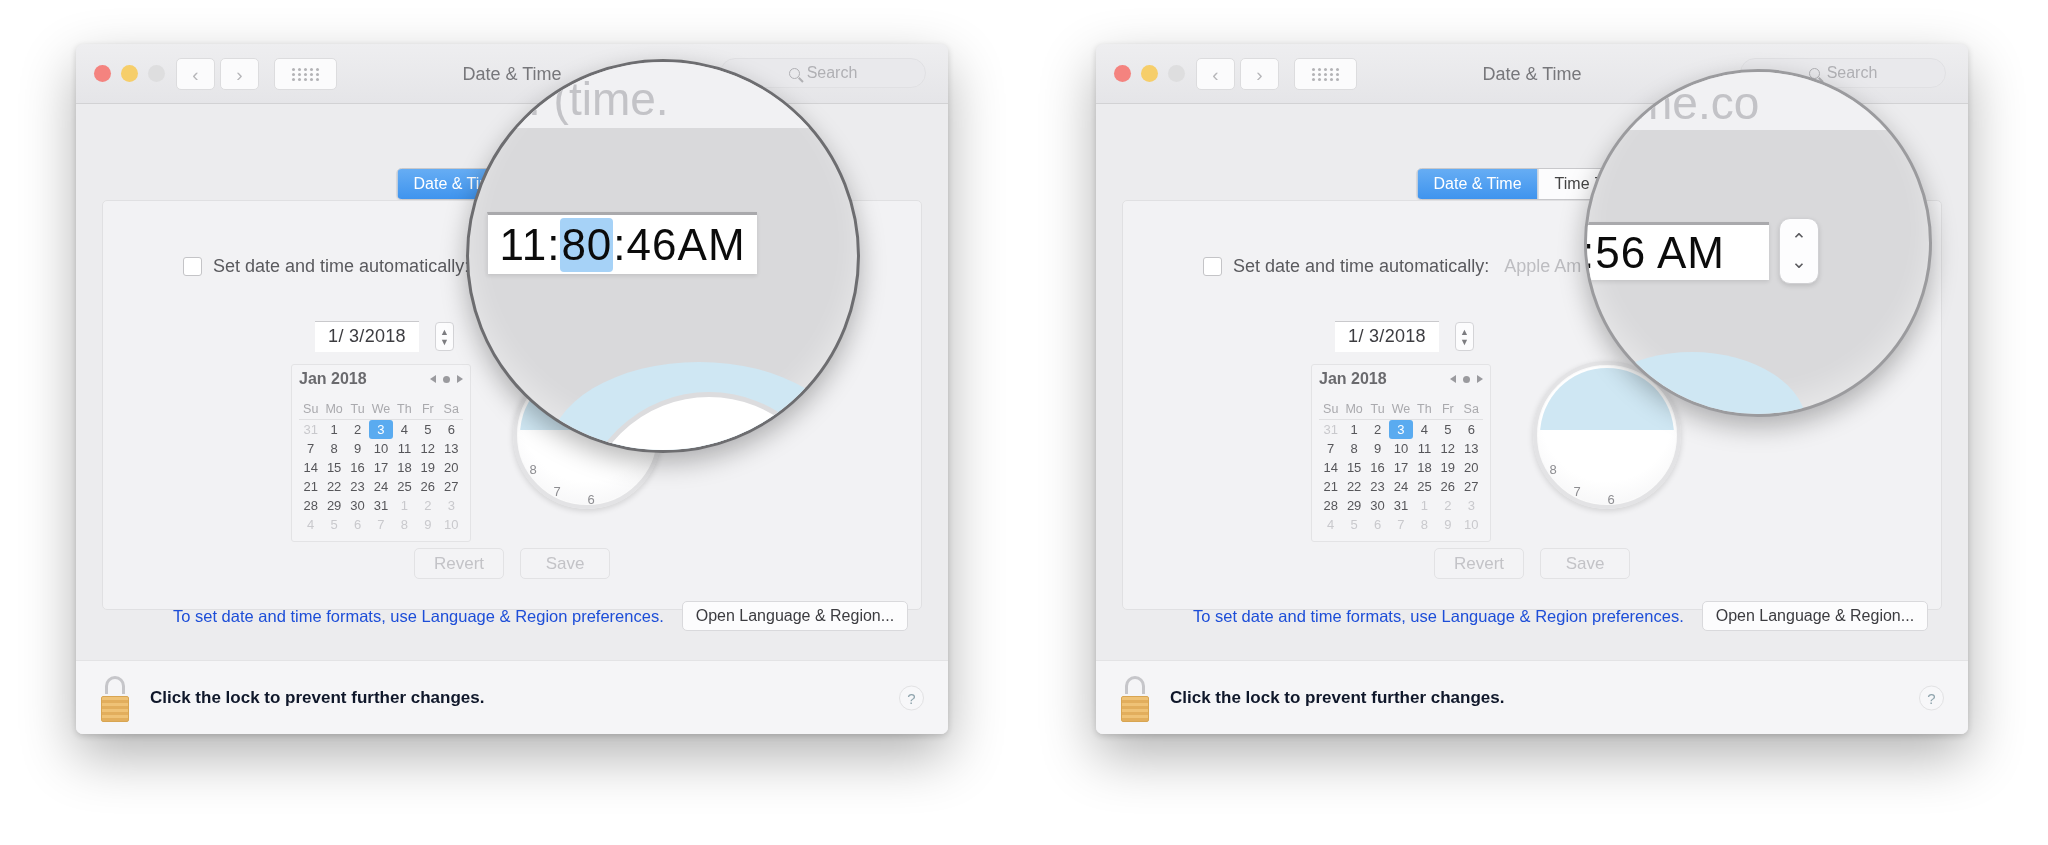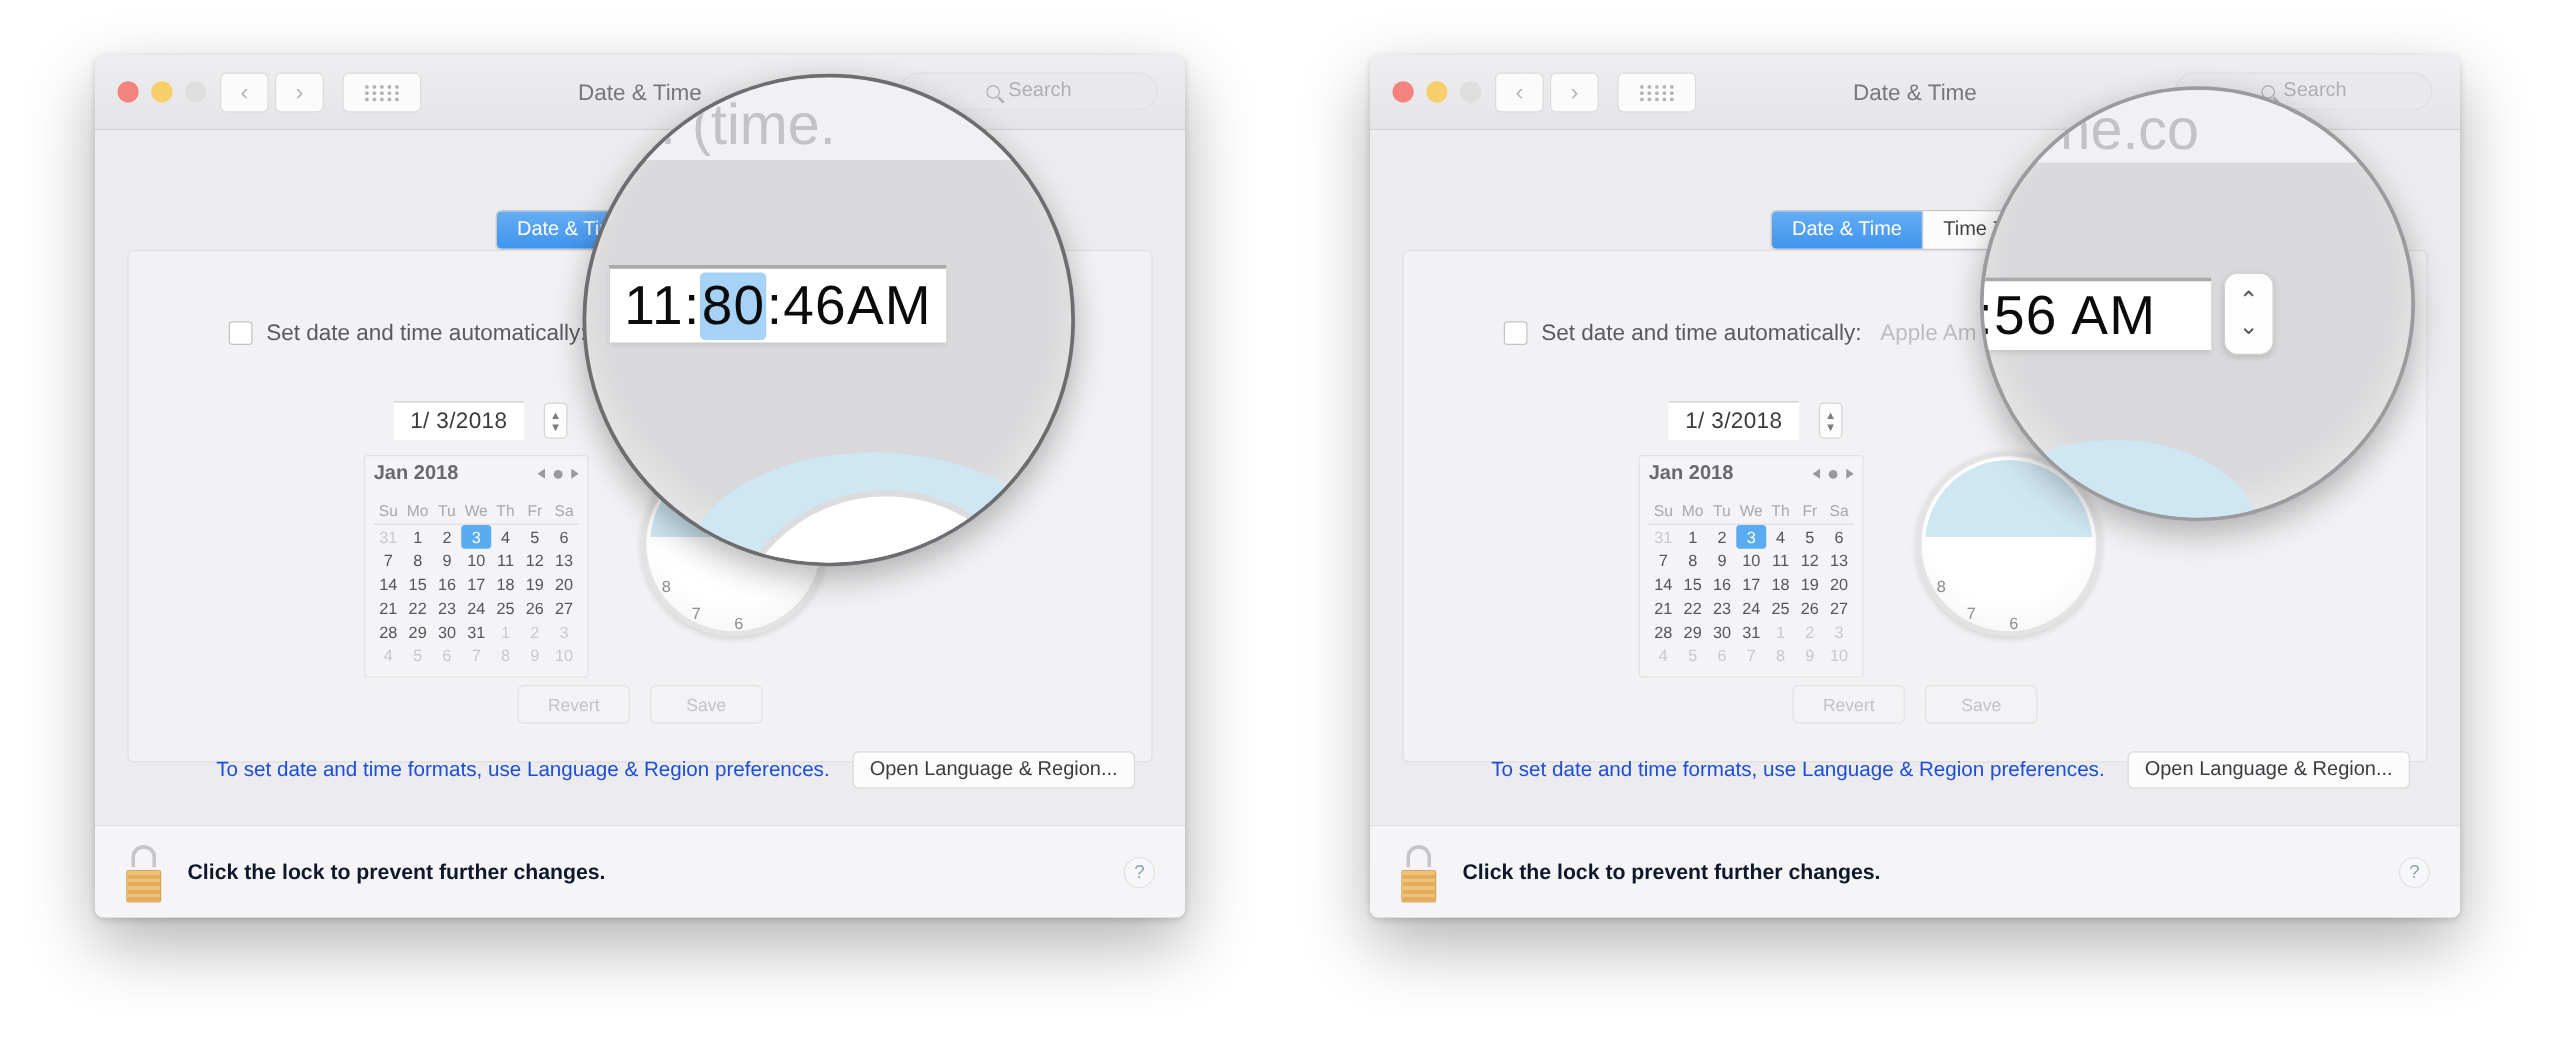--- a/index.html
+++ b/index.html
@@ -162,21 +162,21 @@
   table.cal td.dim { color: #c9c9cd; }
   table.cal td.sel { background: #5aabf0; color: #fff; border-radius: 3px; }
 
   .btnrow {
     position: absolute; left: 0; right: 0; top: 347px;
     display: flex; justify-content: center; gap: 16px;
   }
   .pushbtn {
     min-width: 90px; height: 31px;
     background: #f3f3f5; border: 1px solid #e2e2e4; border-radius: 5px;
-    font-size: 14px; color: #c3c3c7;
+    font-size: 17px; color: #c3c3c7;
     display: flex; align-items: center; justify-content: center;
   }
 
   .formatrow {
     position: absolute; left: 50px; top: 400px;
     display: flex; align-items: center; gap: 18px;
   }
   .formattext { font-size: 16.5px; color: #1d4ed8; margin-left: 20px; }
   .formatbtn {
     height: 30px; padding: 0 13px;

